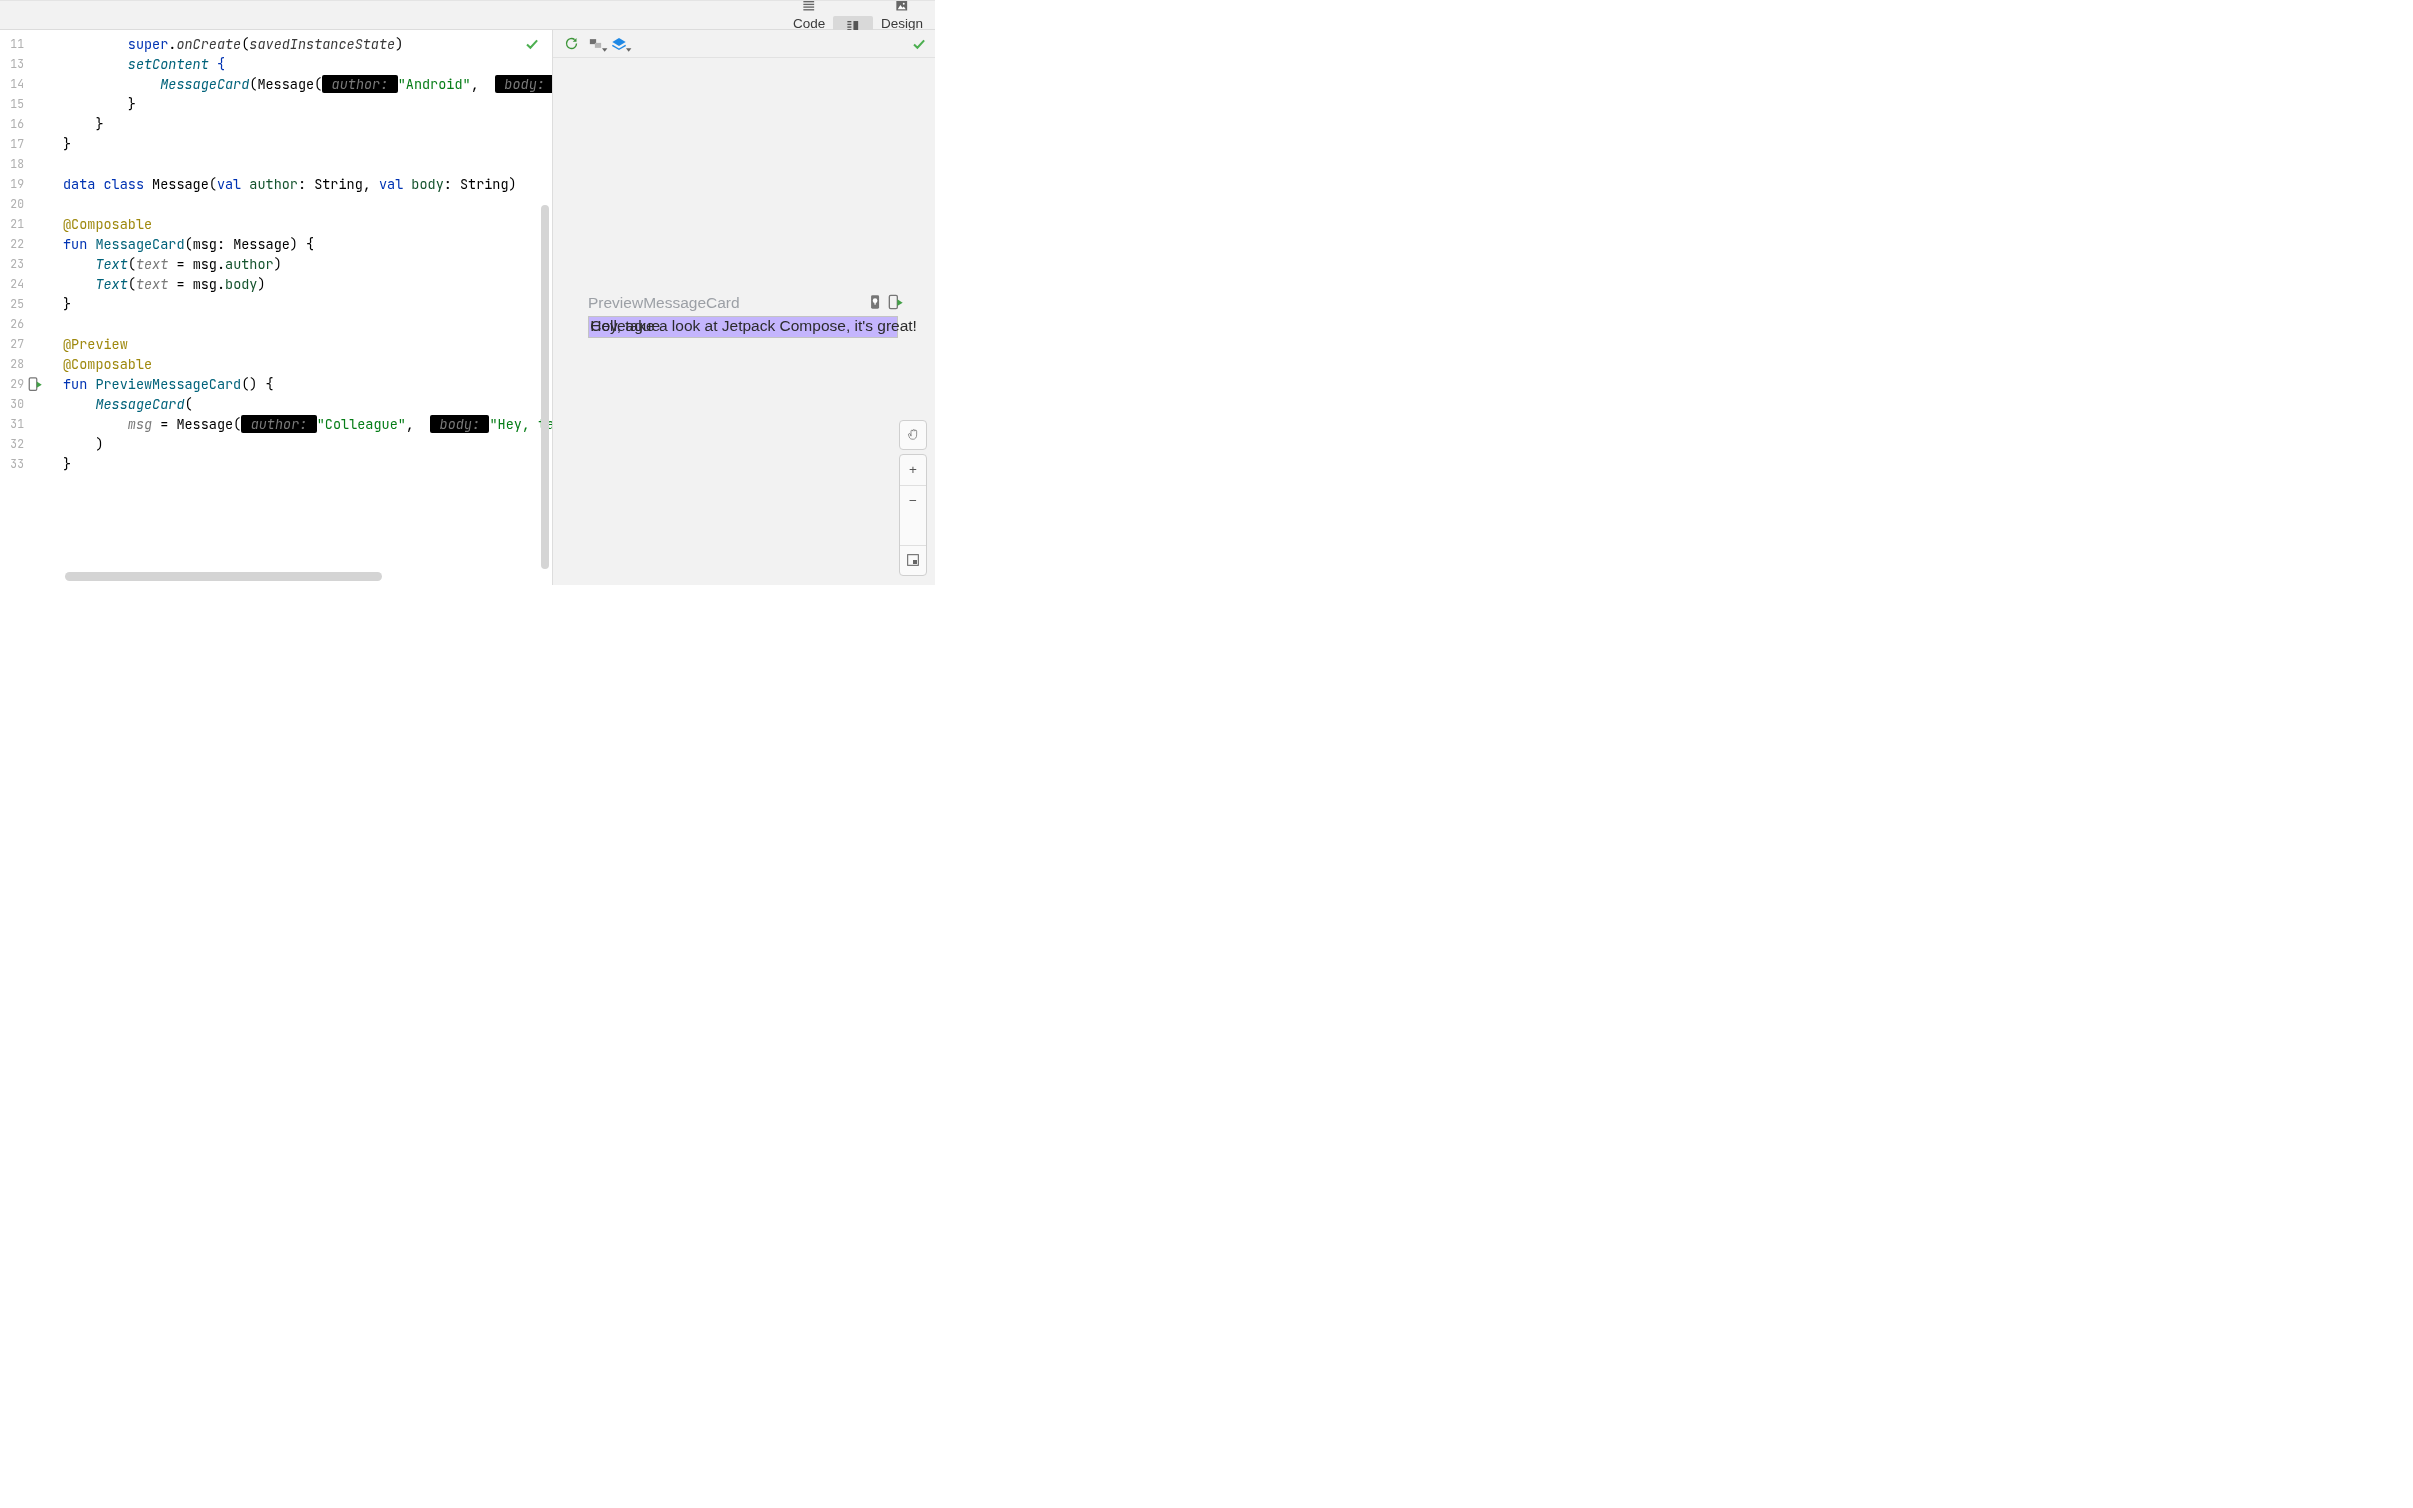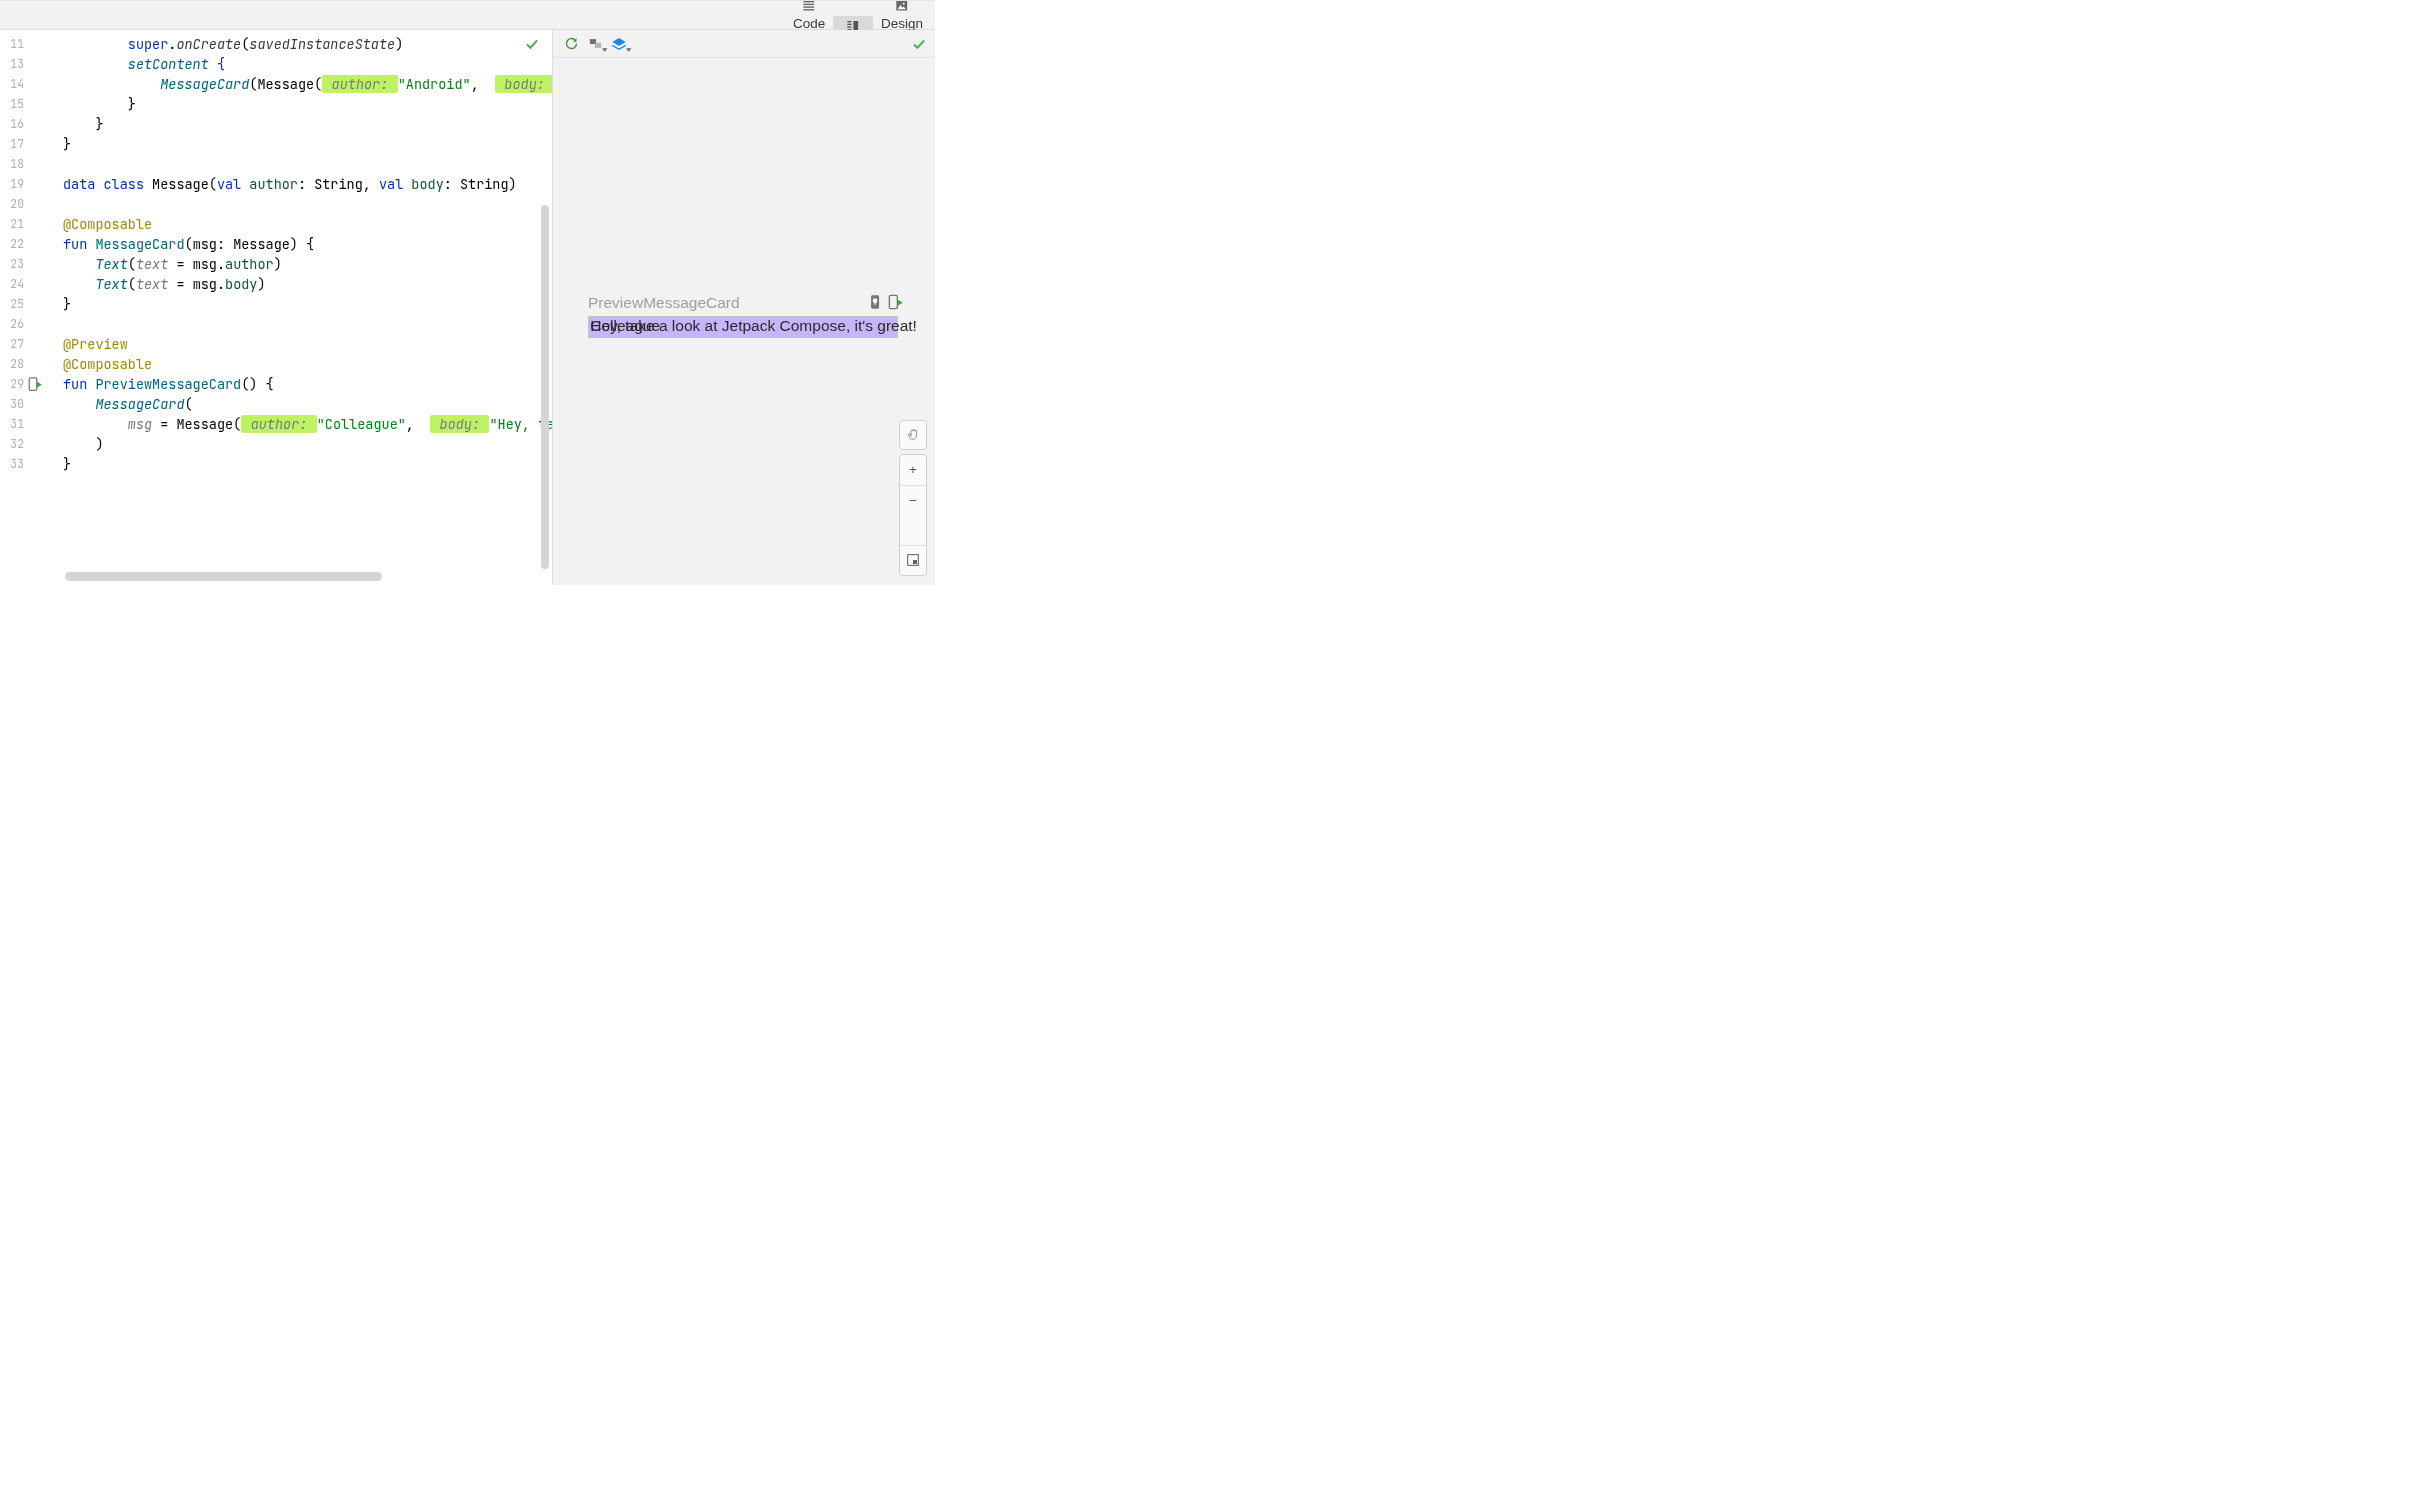--- a/index.html
+++ b/index.html
@@ -100,21 +100,21 @@
   }
   .code-line { height: 20px; }
   .kw { color: #0033b3; }
   .fn-call-italic { color: #00627a; font-style: italic; }
   .fn-decl { color: #00627a; }
   .str { color: #067d17; }
   .annotation { color: #9e880d; }
   .field { color: #14532d; }
   .param-name { color: #7a7a7a; font-style: italic; }
   .param-box {
-    background: #bef264;
+    background: #000000;
     border-radius: 2px;
     padding: 0 1.3px;
     color: #7a7a7a;
     font-style: italic;
   }
   .ident { color: #3a3a3a; font-style: italic; }
   .black { color: #000; }
 
   
   .editor-check {

